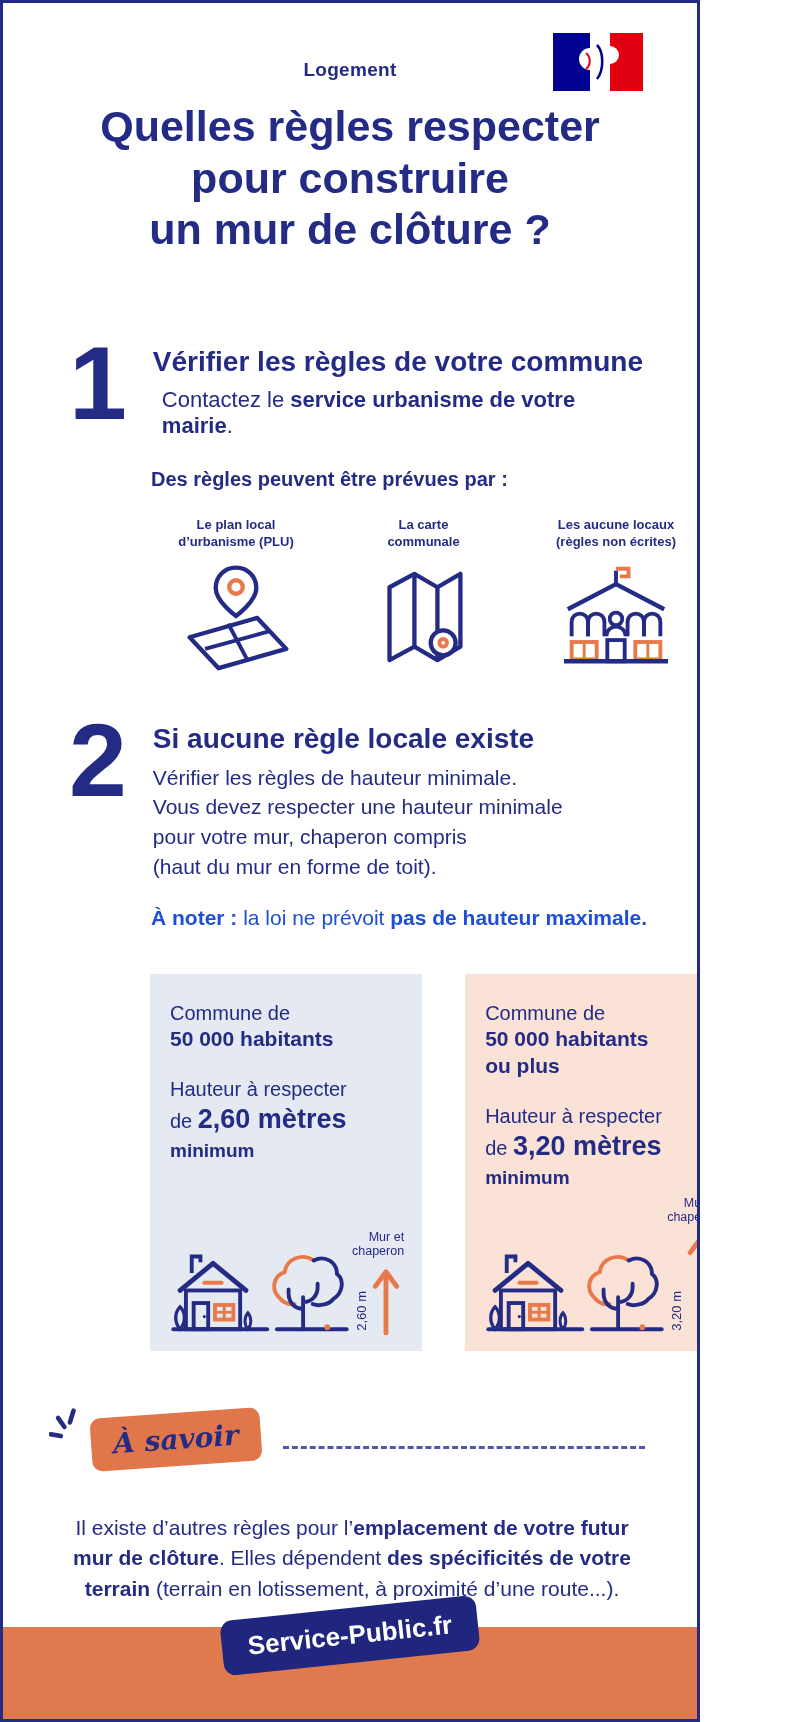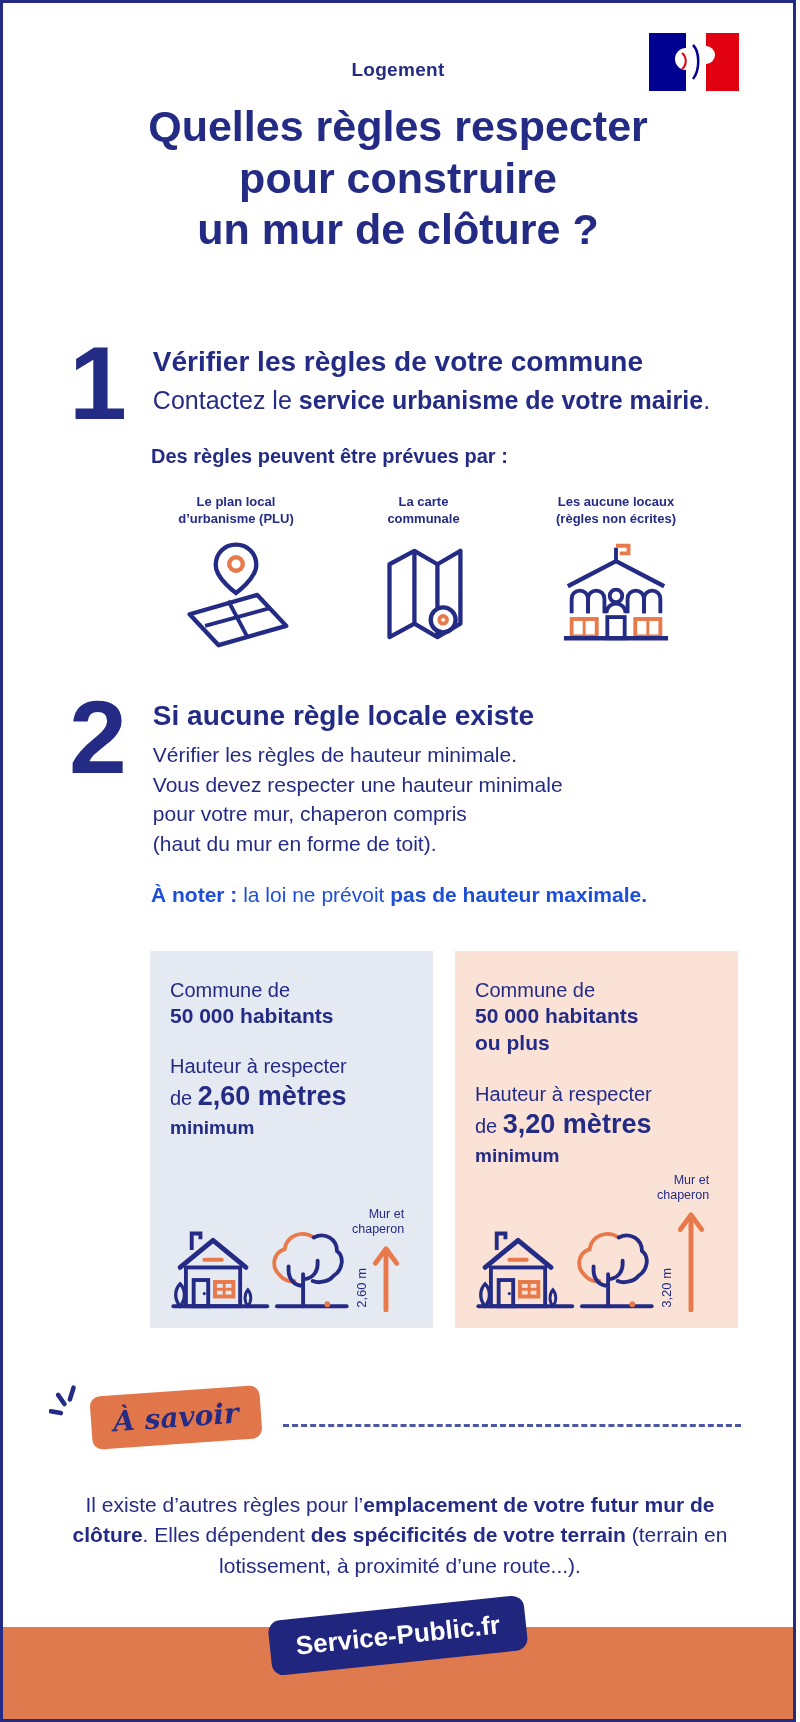--- a/index.html
+++ b/index.html
@@ -1,51 +1,51 @@
 <!DOCTYPE html>
 <html><head>
 <meta charset="utf-8">
 <style>
   html,body{margin:0;padding:0;background:#fff;}
   .page{
     position:relative;
-    width:796px;height:1722px;
+    width:700px;height:1722px;
     box-sizing:border-box;
     border:3px solid #242b85;
     background:#ffffff;
     font-family:"Liberation Sans",sans-serif;
     color:#242b85;
     overflow:hidden;
   }
   
   .gov-logo{position:absolute;top:30px;right:54px;width:90px;height:58px;}
   .category{margin-top:56px;text-align:center;font-size:19px;font-weight:700;letter-spacing:.3px;}
   .title{margin:20px 0 0 0;text-align:center;font-size:43px;font-weight:800;line-height:1.2;}
   .title span{display:block;}
   
   .step{display:flex;gap:28px;margin-left:66px;margin-right:40px;}
   .step1{margin-top:86px;}
   .step2{margin-top:44px;}
   .step-number{font-size:104px;font-weight:800;line-height:.8;letter-spacing:-2px;}
   .step-title{margin:4px 0 8px 0;font-size:28px;font-weight:800;}
-  .step-sub{margin:0;font-size:25px;}
+  .step-sub{margin:9px;font-size:22px;}
   .step-sub b{font-weight:700;}
   .step-body{margin:2px 0 0 0;font-size:21px;line-height:1.42;font-weight:400;}
   .rules-intro{margin:20px 0 0 148px;font-size:20px;font-weight:700;}
   
   .options-row{margin:26px 0 0 138px;width:575px;display:flex;justify-content:space-between;align-items:flex-start;}
   .option{display:flex;flex-direction:column;align-items:center;text-align:center;}
   .option-label{font-size:13px;font-weight:700;line-height:1.3;}
   .option-label span{display:block;}
   .option-icon{margin-top:10px;}
   
   .note{margin:24px 0 0 148px;font-size:21px;color:#1d4ed8;}
   .note b{font-weight:700;}
   
-  .cards-row{margin:44px 0 0 147px;display:flex;gap:22px;}
+  .cards-row{margin:44px 0 0 147px;display:flex;gap:43px;}
   .card{width:283px;height:377px;box-sizing:border-box;padding:28px 18px 16px 20px;display:flex;flex-direction:column;}
   .card-left{background:#e5e9f2;}
   .card-right{background:#fbe2d6;}
   .card-intro{font-size:20px;}
   .card-bold{font-size:21px;font-weight:800;line-height:1.3;}
   .card-bold span{display:block;}
   .height-intro{margin-top:26px;font-size:20px;}
   .height-line{margin-top:3px;font-size:20px;}
   .height-value{font-size:27px;font-weight:800;}
   .height-min{margin-top:5px;font-size:19px;font-weight:800;}

